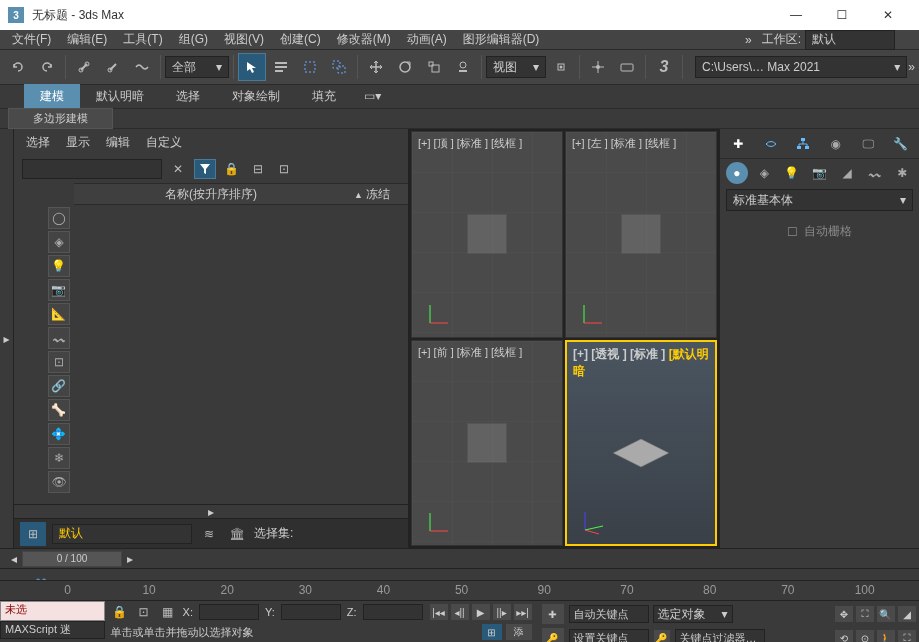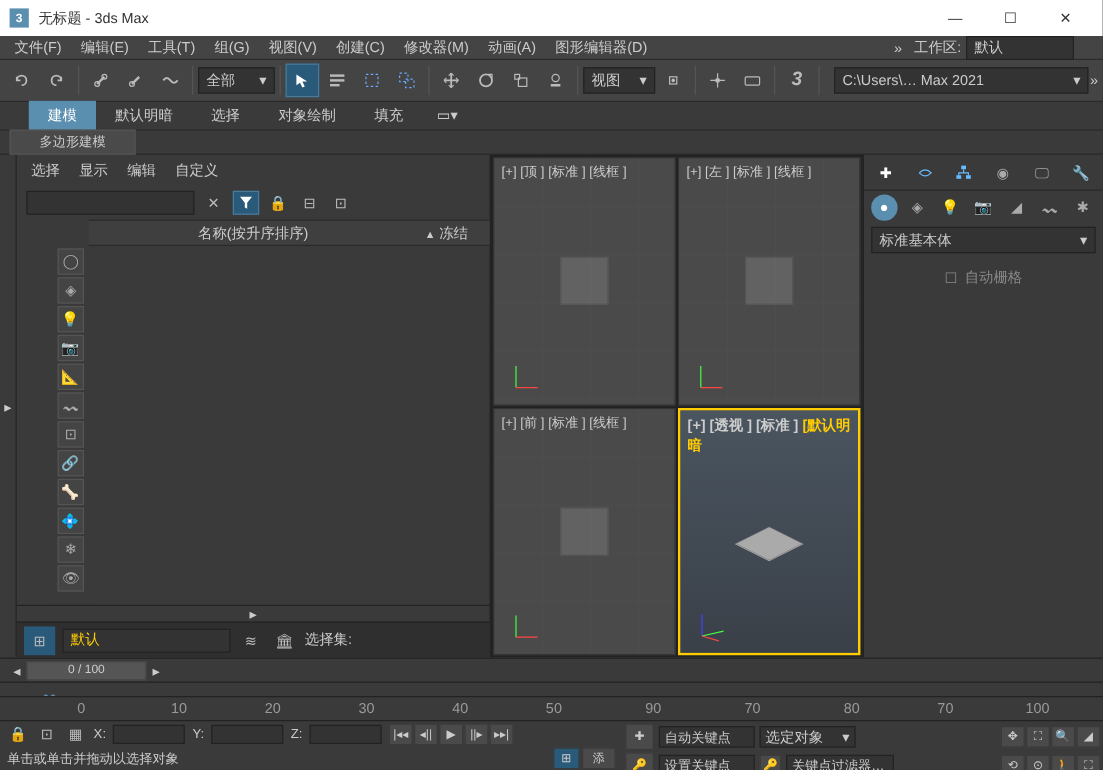--- a/index.html
+++ b/index.html
@@ -425,20 +425,24 @@
   <span class="tick" style="left:41%">40</span>
   <span class="tick" style="left:49.5%">50</span>
   <span class="tick" style="left:58.5%">90</span>
   <span class="tick" style="left:67.5%">70</span>
   <span class="tick" style="left:76.5%">80</span>
   <span class="tick" style="left:85%">70</span>
   <span class="tick" style="left:93%">100</span>
 </div>
 
 <div class="statusbar">
+  <div class="statusleft">
+    <div class="listener">未选</div>
+    <div class="maxscript">MAXScript 迷</div>
+  </div>
   <div class="statusmid">
     <div class="coordsrow">
       <div class="tbtn" style="width:18px;height:18px">🔒</div>
       <div class="tbtn" style="width:18px;height:18px">⊡</div>
       <div class="tbtn" style="width:18px;height:18px">▦</div>
       <span class="lbl">X:</span>
         <input style="">
       <span class="lbl">Y:</span>
         <input style="">
       <span class="lbl">Z:</span>

